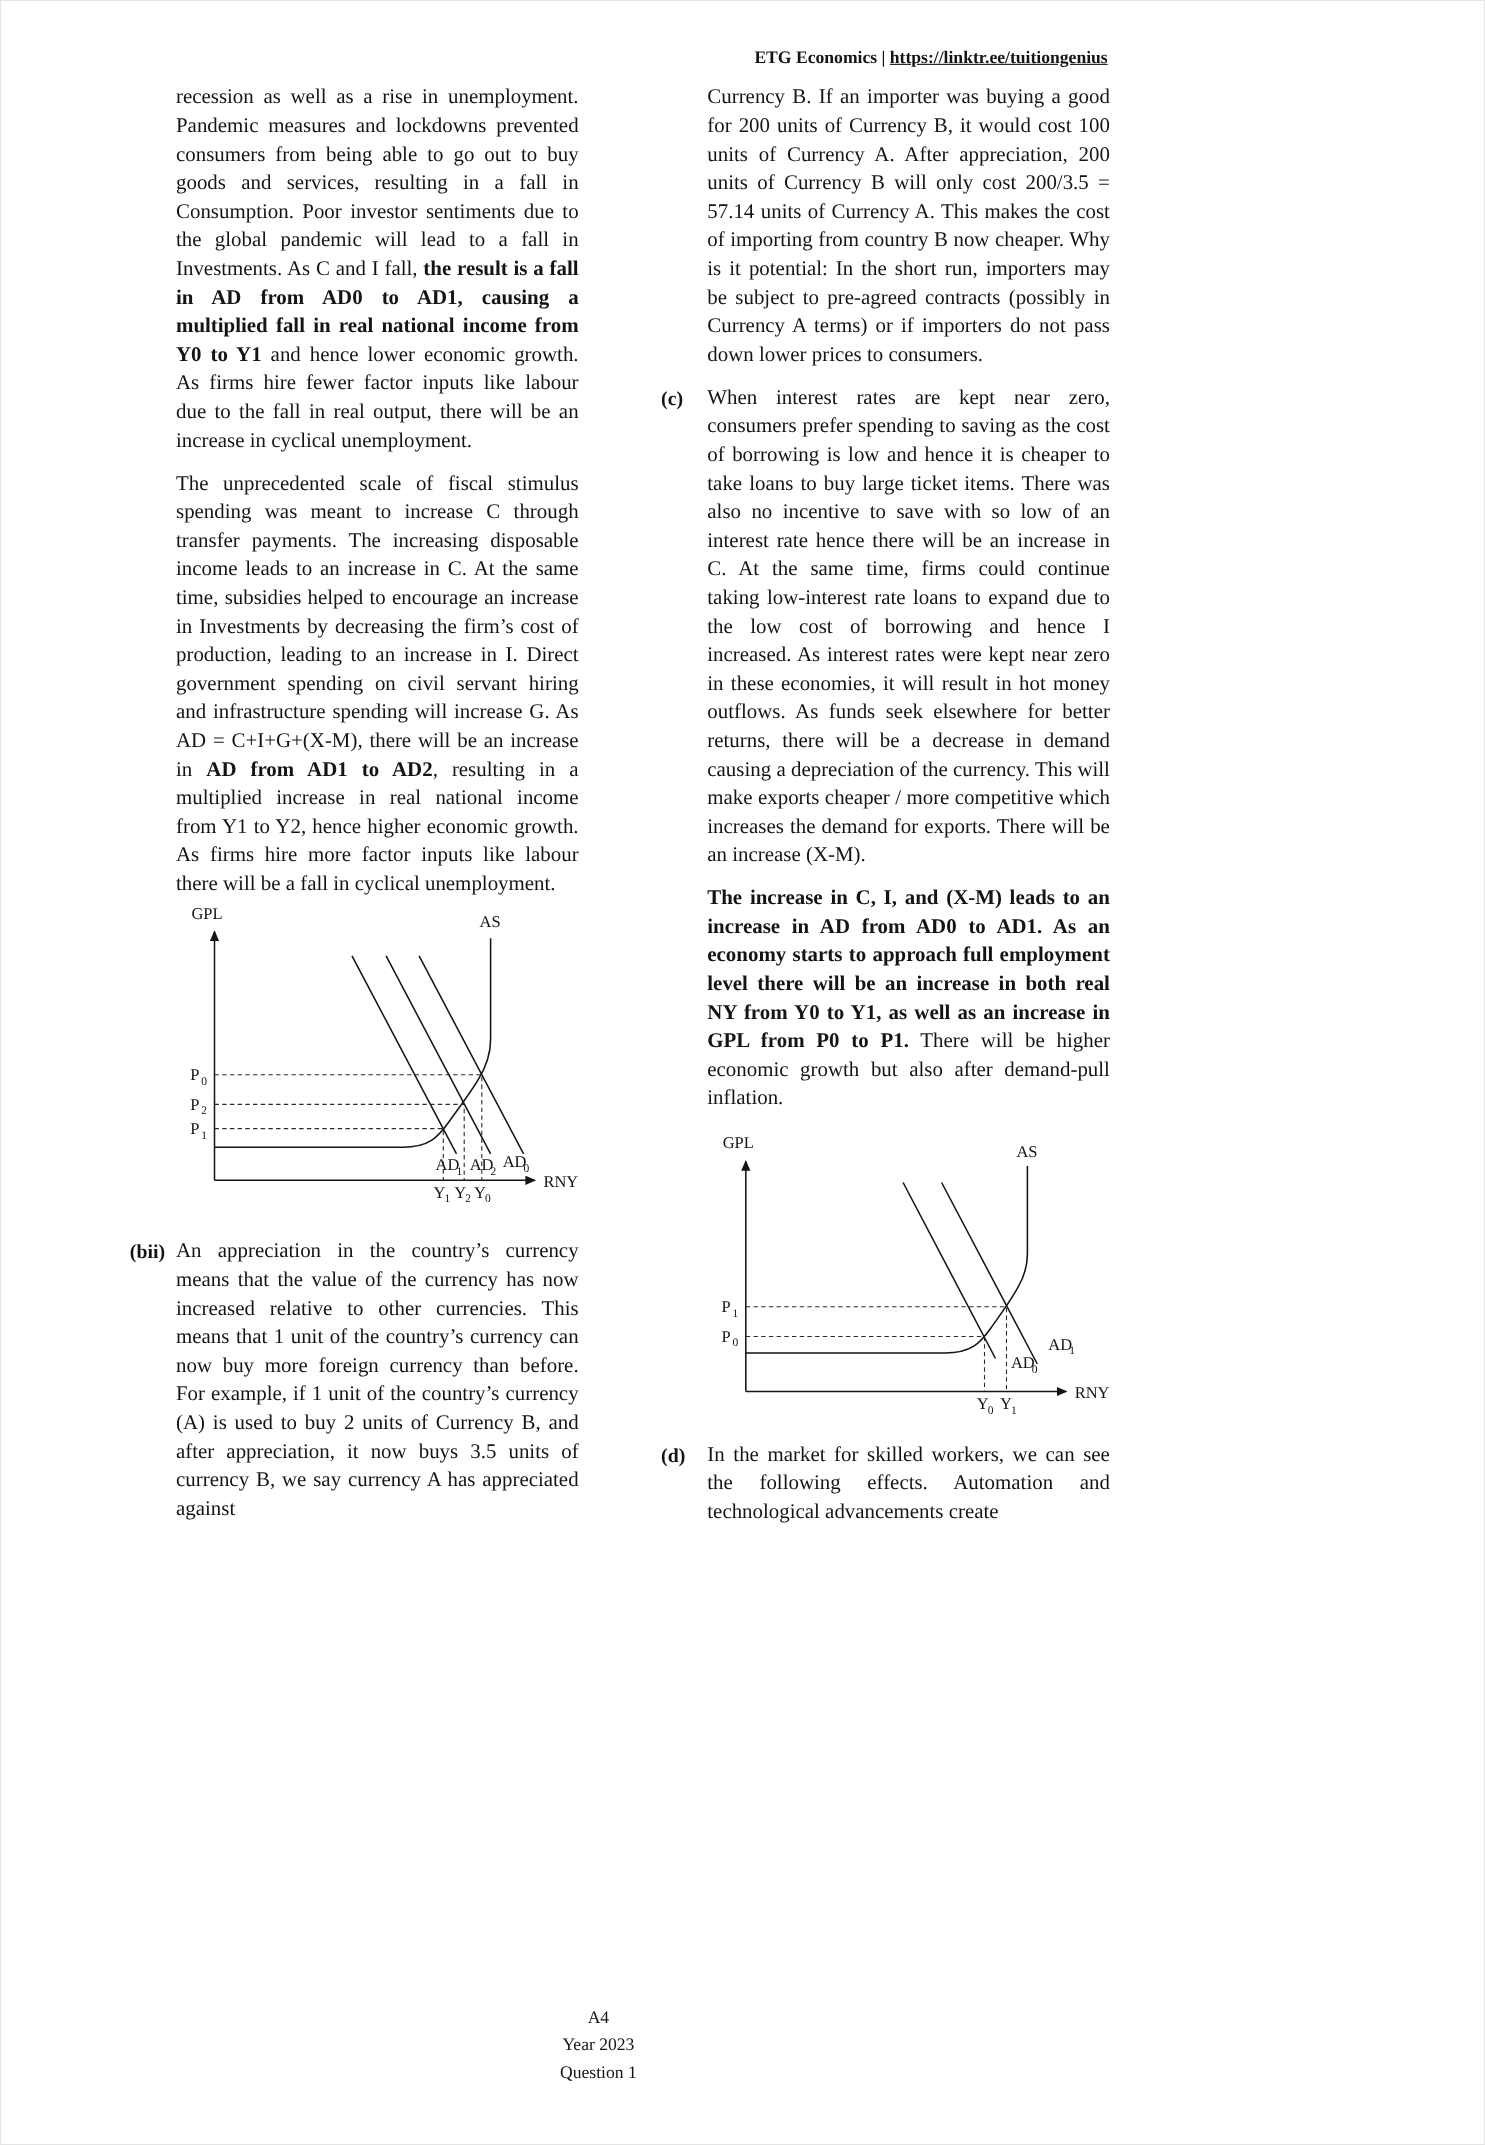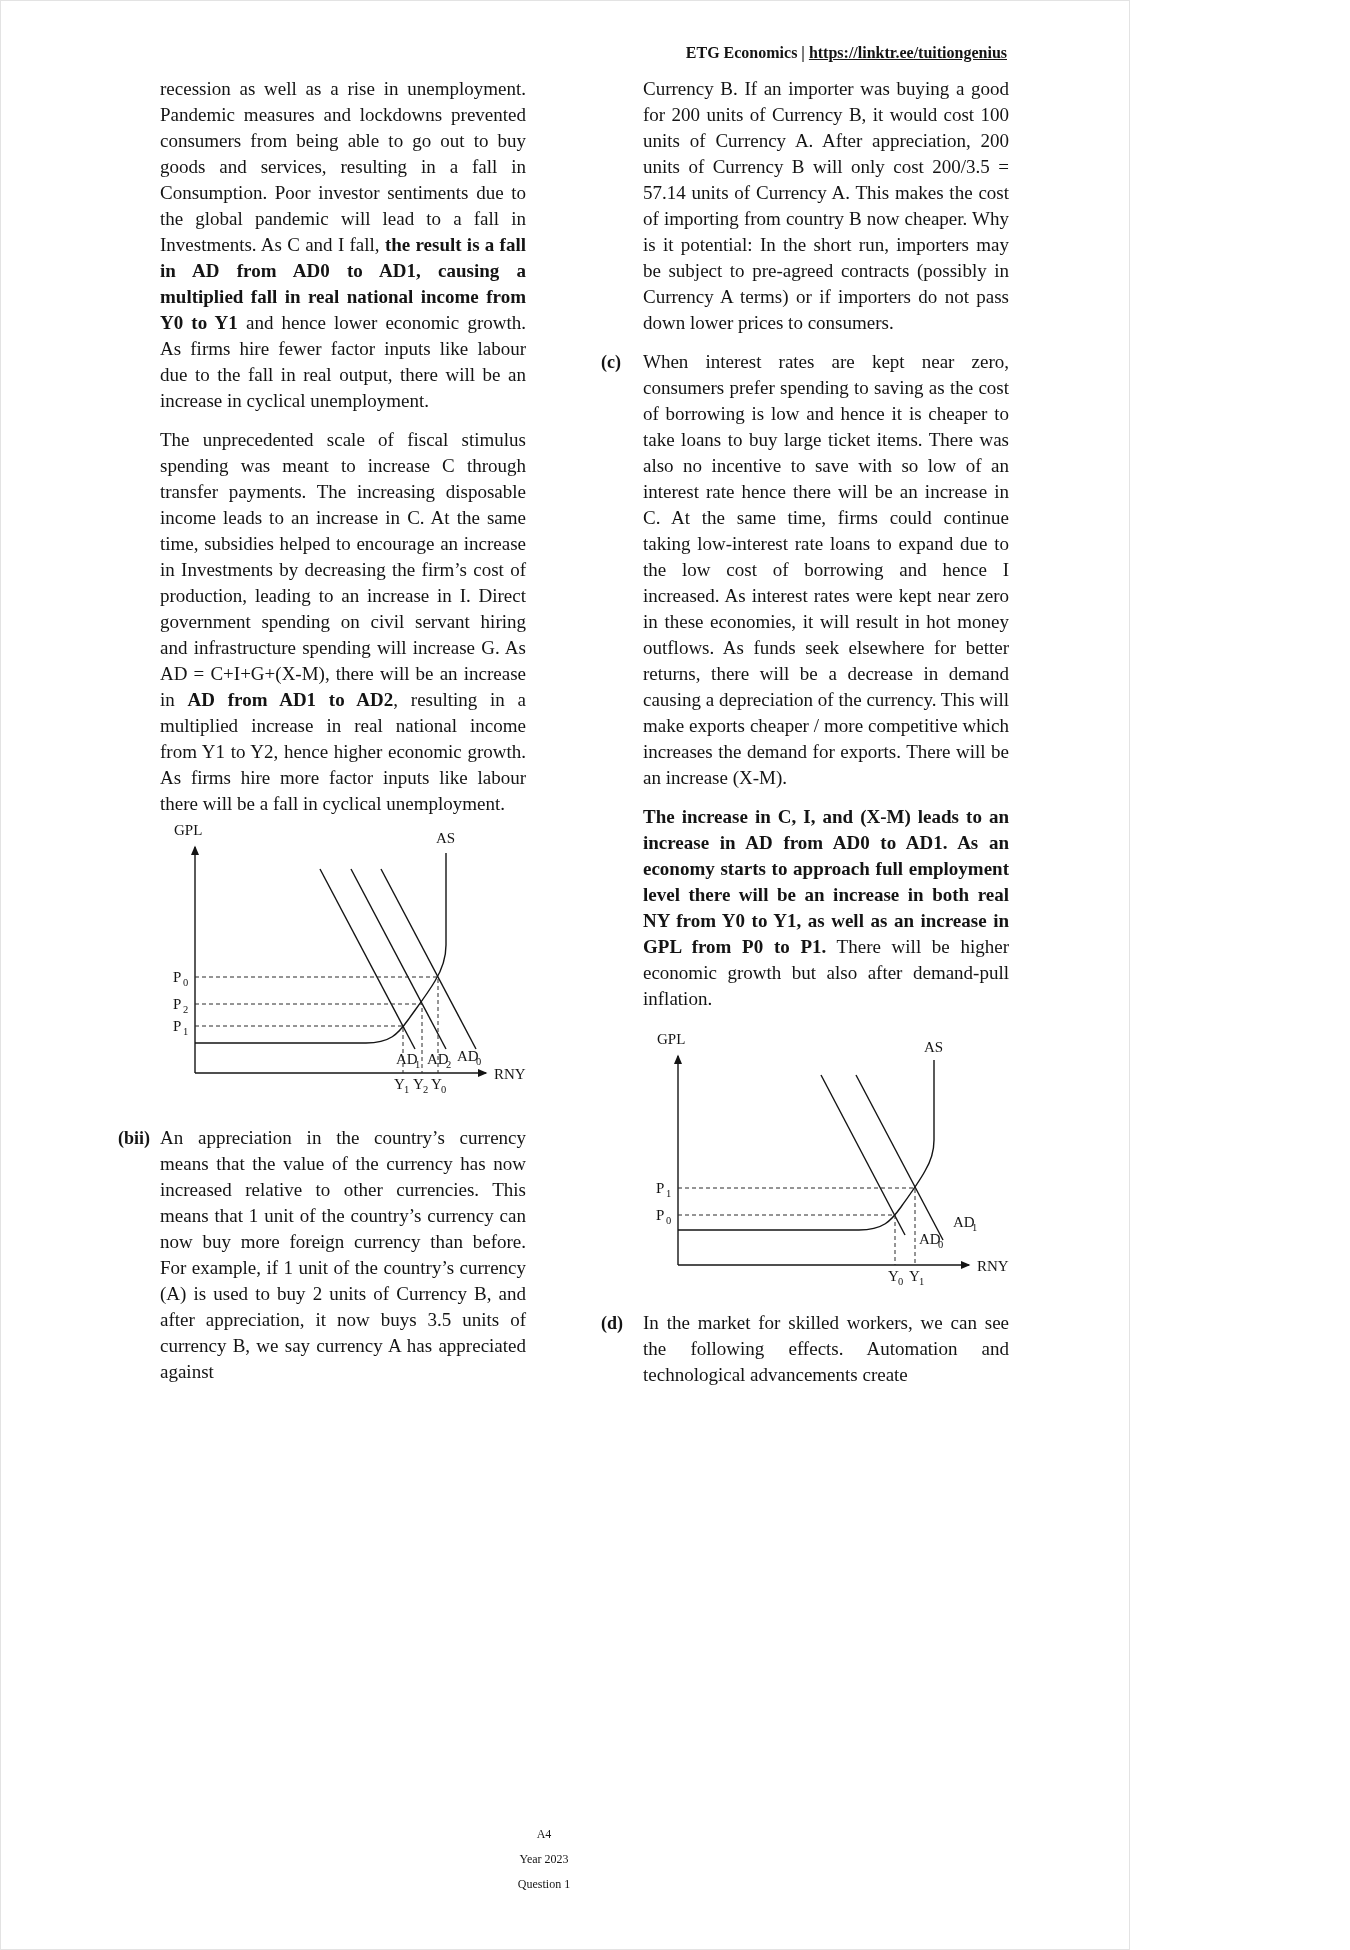--- a/index.html
+++ b/index.html
@@ -1,19 +1,19 @@
 <!DOCTYPE html>
 <html><head>
 <meta charset="utf-8">
 <style>
   * { margin: 0; padding: 0; box-sizing: border-box; }
   html, body { background: #ffffff; }
   .page {
     position: relative;
-    width: 1130px;
+    width: 1350px;
     height: 1950px;
     background: #ffffff;
     font-family: "Liberation Serif", serif;
     color: #141414;
     overflow: hidden;
     box-shadow: inset 0 0 0 1px #e3e3e3;
   }
   .header {
     position: absolute;
     top: 44px;
@@ -60,21 +60,21 @@
     top: 1826px;
     font-size: 15px;
     line-height: 23px;
   }
   .footer-center {
     position: absolute;
     left: 458px;
     top: 1822px;
     width: 172px;
     text-align: center;
-    font-size: 12px;
+    font-size: 16px;
     line-height: 25px;
   }
 </style>
 </head>
 <body>
 
 <div class="page">
 
   <div class="header">
     <span>ETG Economics</span><span> | </span><span class="link">https://linktr.ee/tuitiongenius</span>

